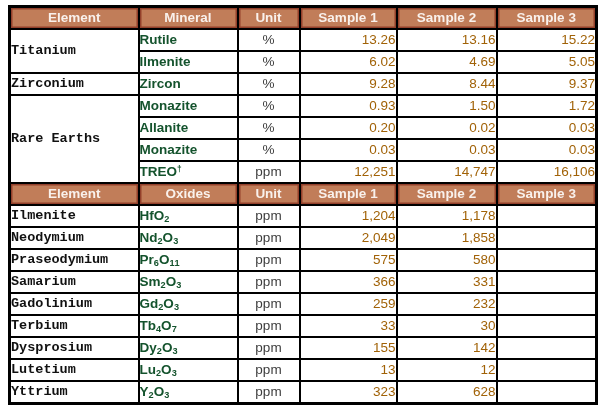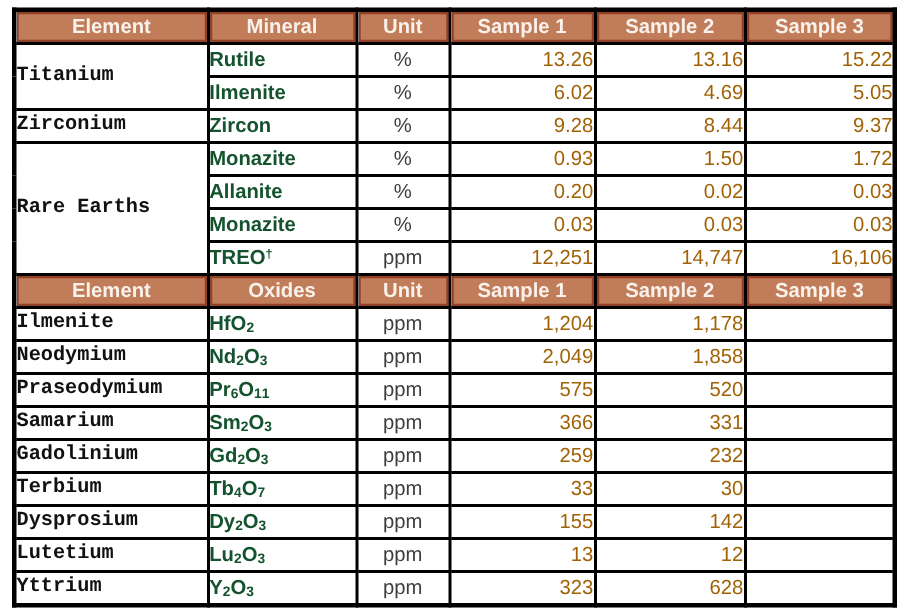--- a/index.html
+++ b/index.html
@@ -172,21 +172,21 @@
     <td class="val">2,049</td>
     <td class="val">1,858</td>
     <td class="val"></td>
   </tr>
 
   <tr>
     <td class="elem">Praseodymium</td>
     <td class="mineral">Pr<sub>6</sub>O<sub>1</sub><sub>1</sub></td>
     <td class="unit">ppm</td>
     <td class="val">575</td>
-    <td class="val">520</td>
+    <td class="val">580</td>
     <td class="val"></td>
   </tr>
 
   <tr>
     <td class="elem">Samarium</td>
     <td class="mineral">Sm<sub>2</sub>O<sub>3</sub></td>
     <td class="unit">ppm</td>
     <td class="val">366</td>
     <td class="val">331</td>
     <td class="val"></td>

